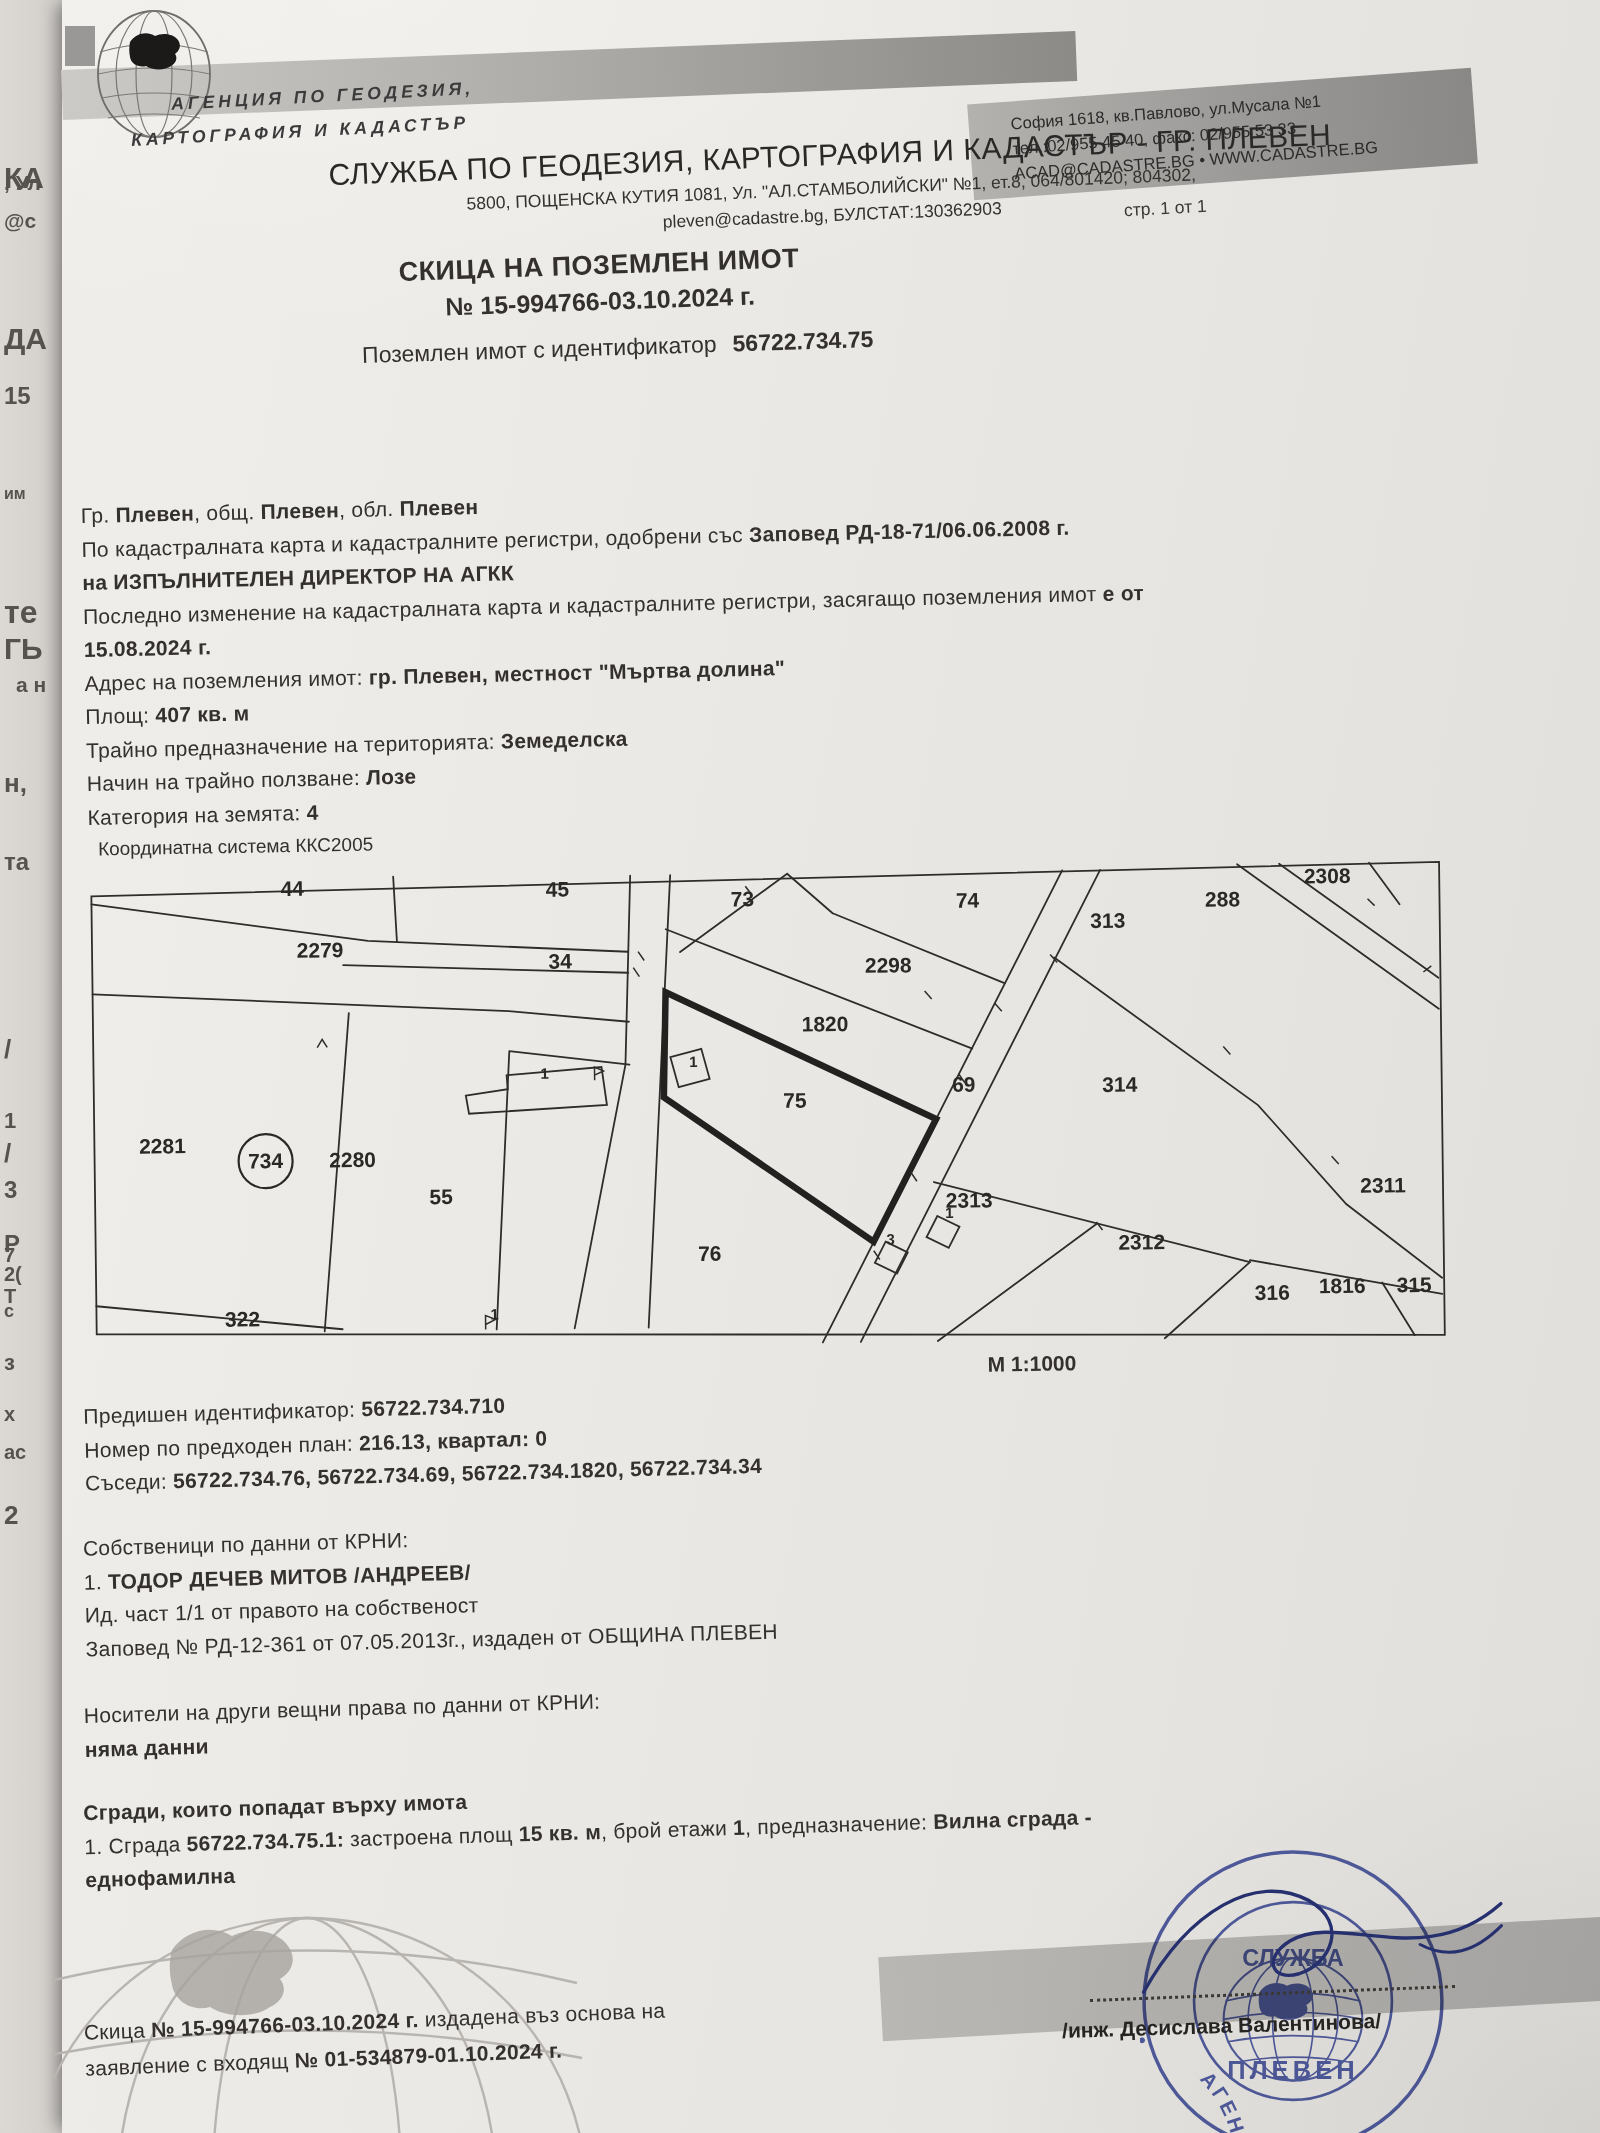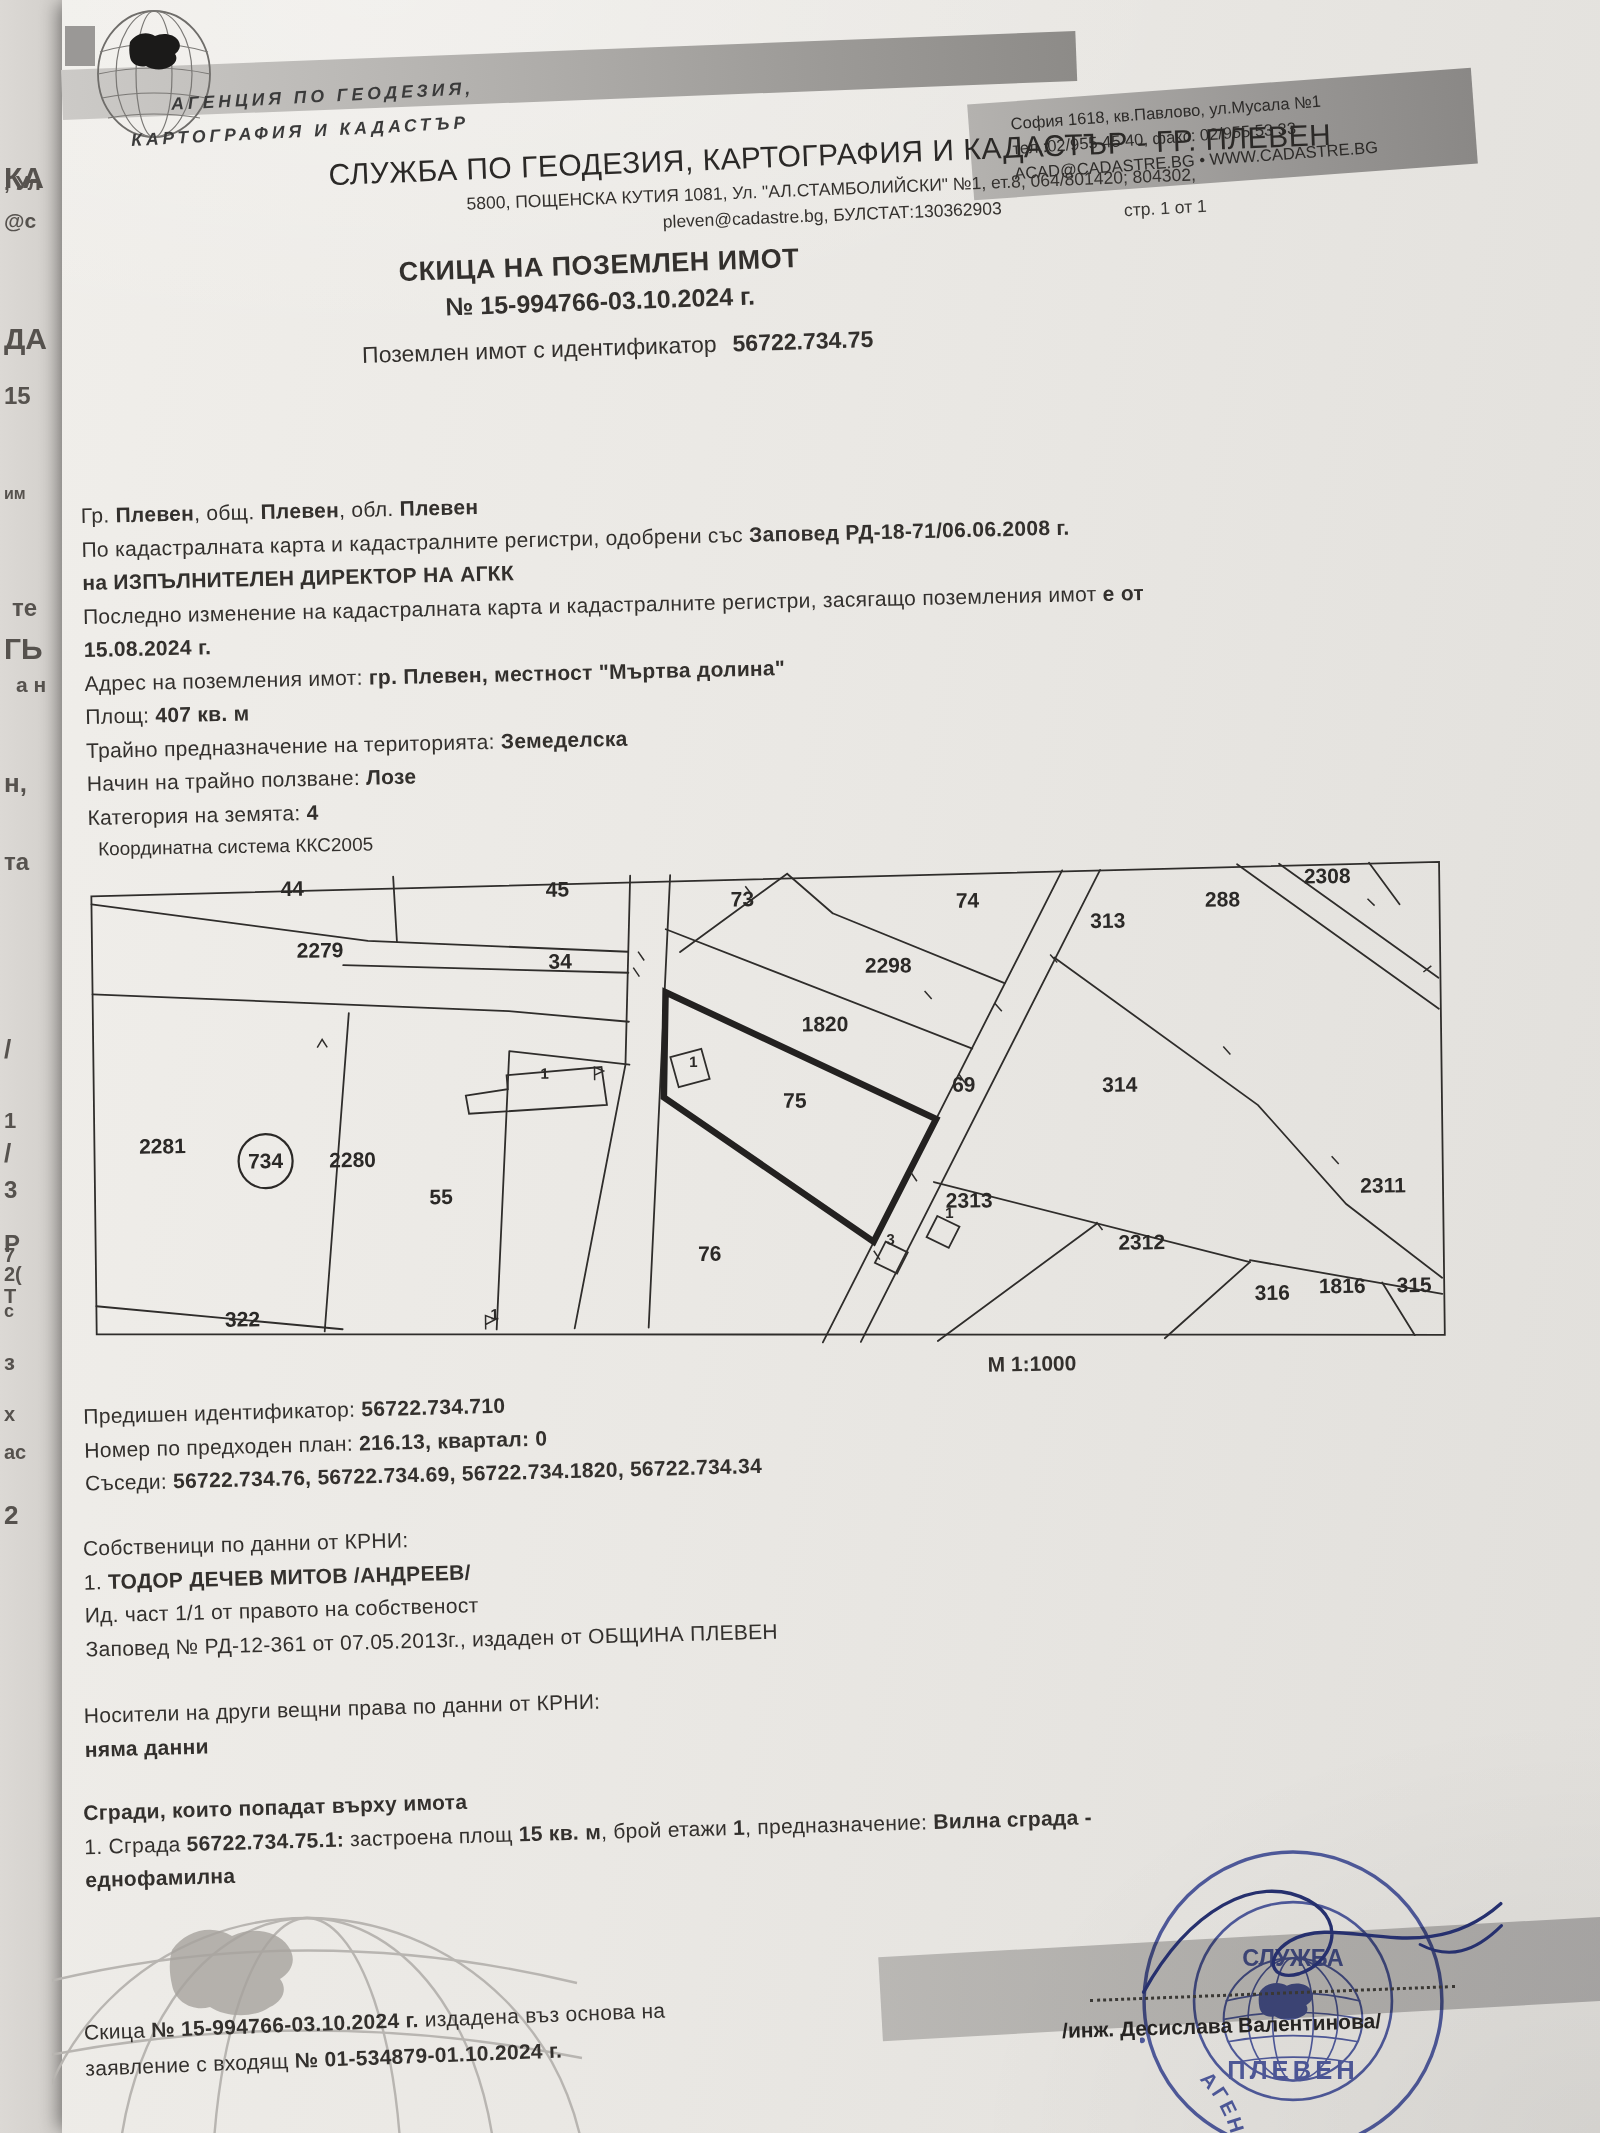--- a/index.html
+++ b/index.html
@@ -70,21 +70,21 @@
 
 <div class="page">
 
   <div class="under-strip">
       <span class="frag" style="top: 116px; left: 4px; font-size: 30px; margin-top: 47px;">КА</span>
       <span class="frag" style="top: 172px; left: 4px; font-size: 21px;">, Ул</span>
       <span class="frag" style="top: 210px; left: 4px; font-size: 21px;">@с</span>
       <span class="frag" style="top: 324px; left: 4px; font-size: 30px;">ДА</span>
       <span class="frag" style="top: 348px; left: 4px; font-size: 24px; margin-top: 36px;">15</span>
       <span class="frag" style="top: 486px; left: 4px; font-size: 16px;">им</span>
-      <span class="frag" style="top: 596px; left: 4px; font-size: 24px; margin-left: 8px;">те</span>
+      <span class="frag" style="top: 596px; left: 4px; font-size: 32px;">те</span>
       <span class="frag" style="top: 634px; left: 4px; font-size: 30px;">ГЬ</span>
       <span class="frag" style="top: 674px; left: 16px; font-size: 21px;">а н</span>
       <span class="frag" style="top: 770px; left: 4px; font-size: 26px;">н,</span>
       <span class="frag" style="top: 850px; left: 4px; font-size: 24px;">та</span>
       <span class="frag" style="top: 1036px; left: 4px; font-size: 26px;">/</span>
       <span class="frag" style="top: 1140px; left: 4px; font-size: 26px;">/</span>
       <span class="frag" style="top: 1110px; left: 4px; font-size: 22px;">1</span>
       <span class="frag" style="top: 1178px; left: 4px; font-size: 24px;">3</span>
       <span class="frag" style="top: 1232px; left: 4px; font-size: 24px;">Р</span>
       <span class="frag" style="top: 1264px; left: 4px; font-size: 20px;">2(</span>

